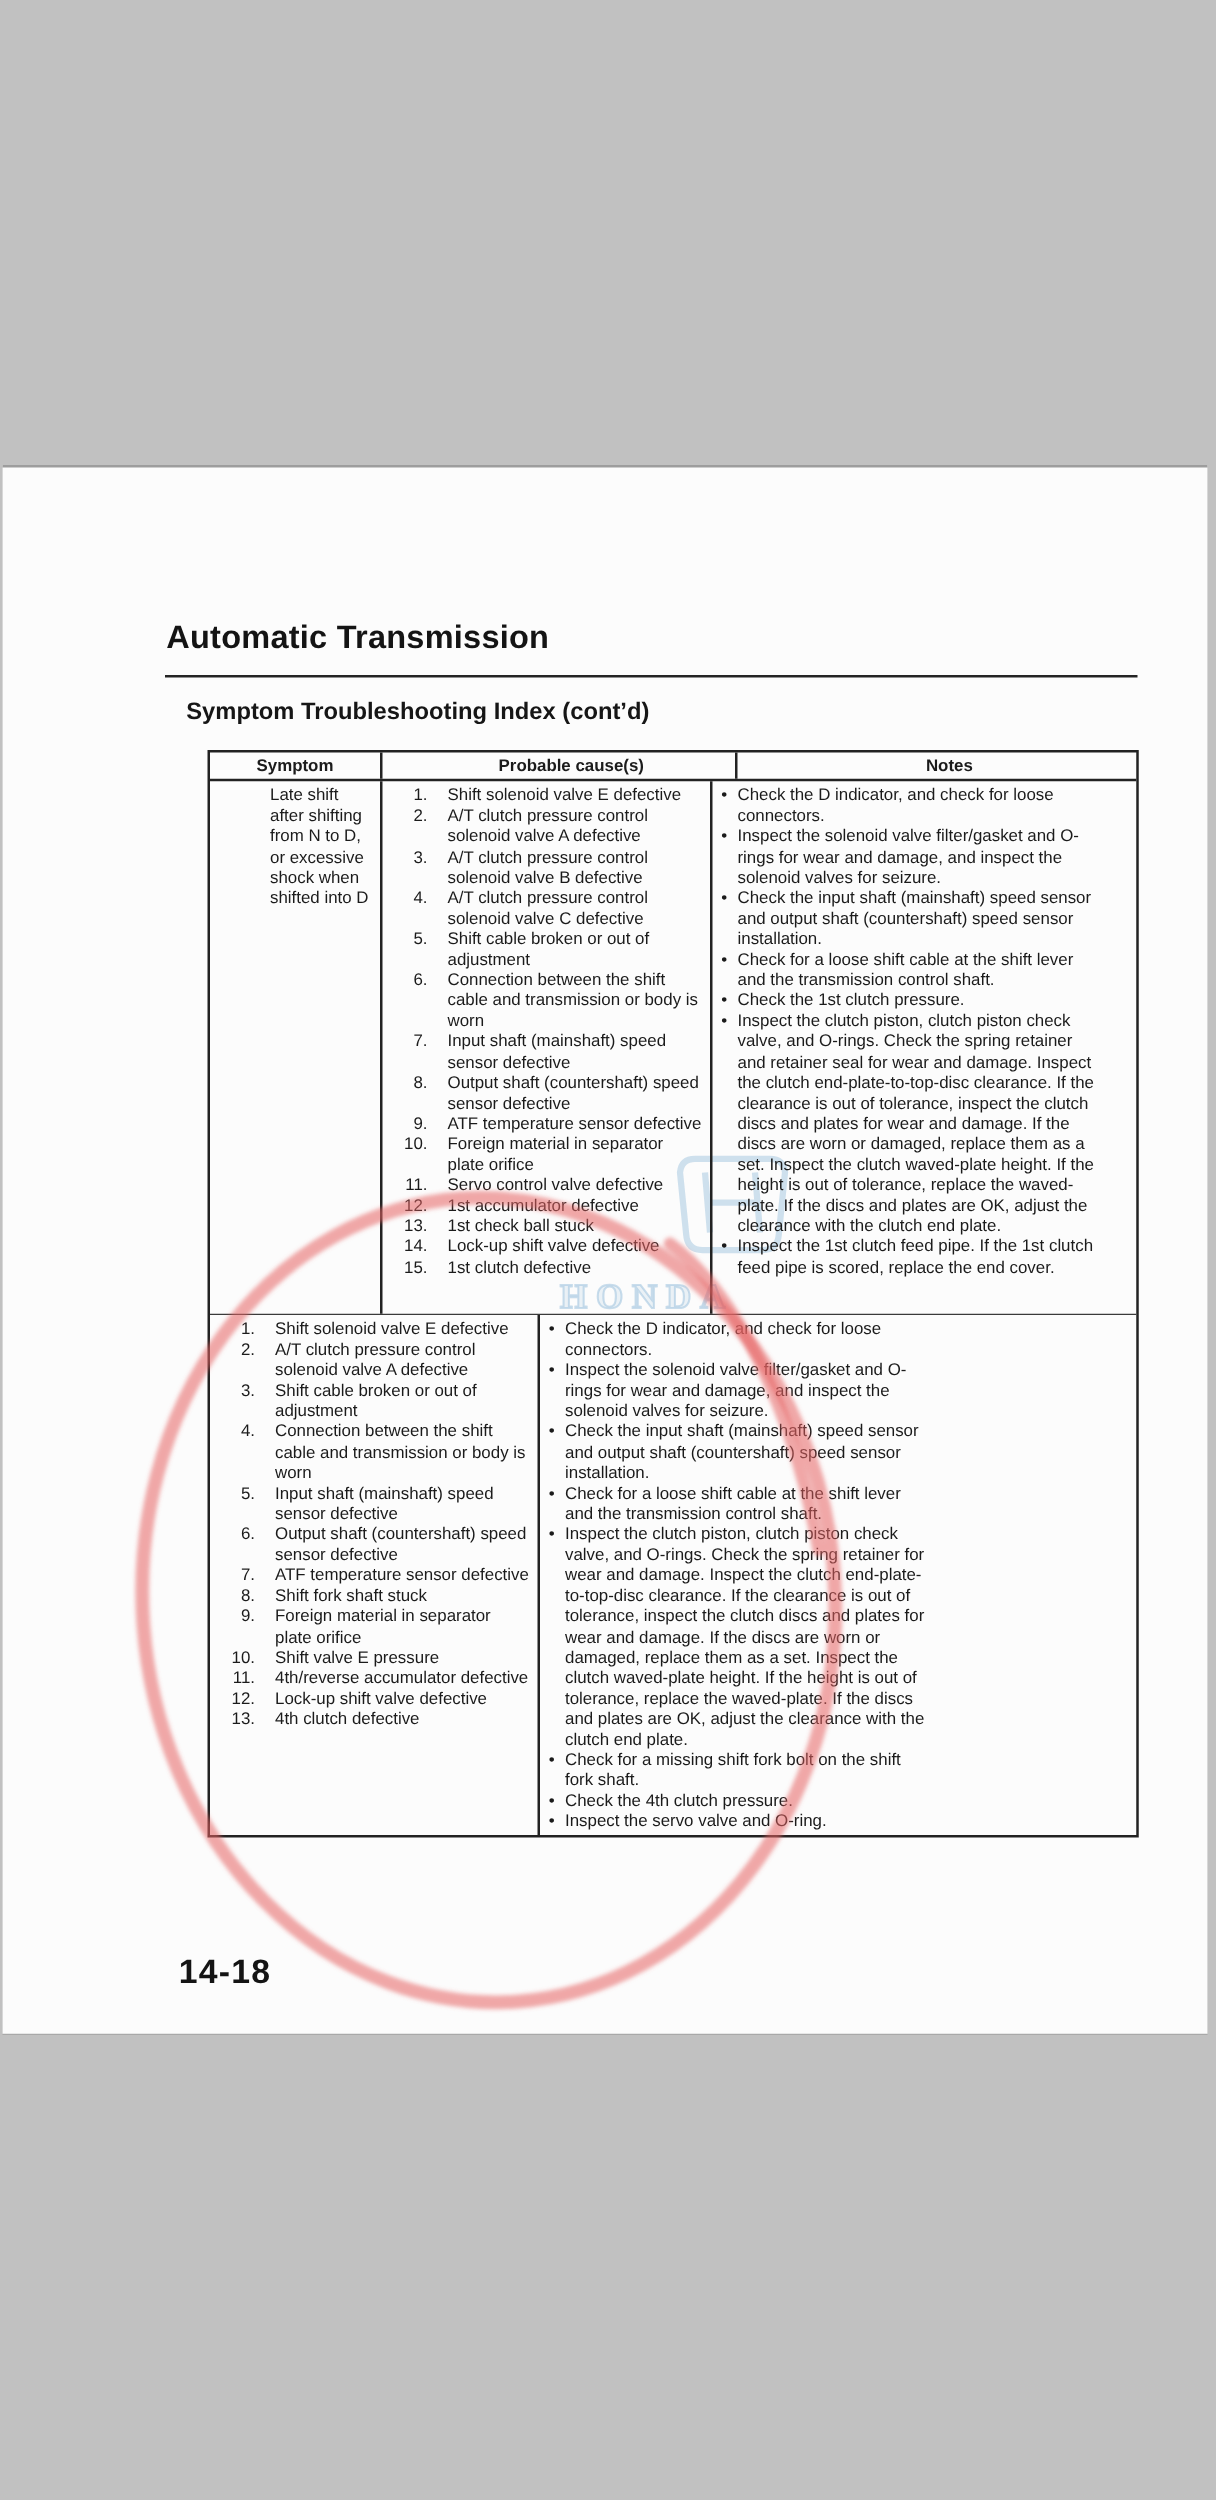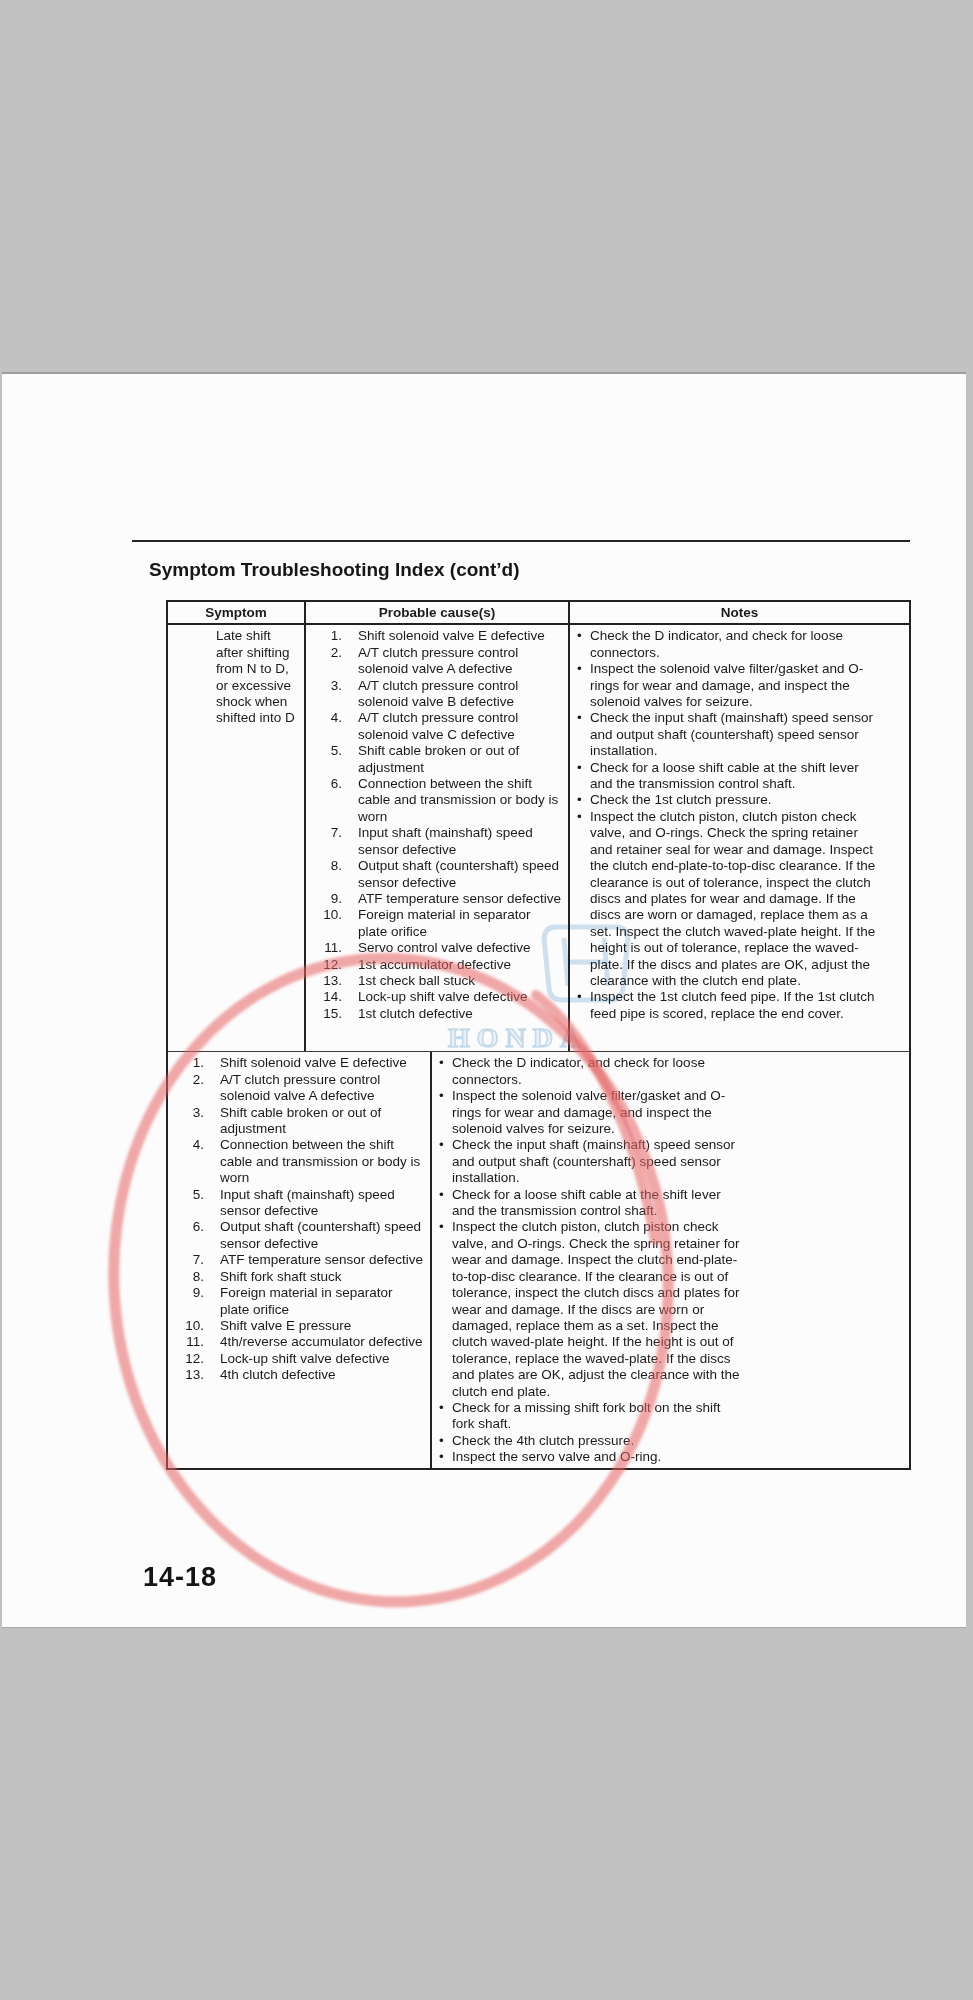--- a/index.html
+++ b/index.html
@@ -41,21 +41,21 @@
     -webkit-text-stroke:1.6px rgba(150,190,220,0.5);
     line-height:1;
   }
   
   .tbl{
     position:absolute; left:164px; top:226px; width:741px;
     border:2px solid #222; background:transparent; z-index:3;
     font-size:13.5px; line-height:16.4px;
   }
   .trow{ display:flex; }
-  .thead{ font-weight:bold; text-align:center; border-bottom:2px solid #222; }
+  .thead{ font-weight:bold; text-align:center; border-bottom:2px solid #222;gap:20px; }
   .thead .cell{ padding:3px 2px 2px 2px; }
   .body-row + .body-row{ border-top:1px solid #3a3a3a; }
   .cell{ box-sizing:border-box; }
   .c1{ width:138px; border-right:2px solid #222;padding-left:40px; }
   .c2{ width:264px; border-right:2px solid #222; }
   .c3{ flex:1; }
   .row1{ min-height:426px; }
   .row2{ min-height:404px; }
   .symptom-text{ padding:3px 4px 2px 8px; }
   ol.causes{
@@ -83,20 +83,21 @@
     position:absolute; left:0; top:0; z-index:5; pointer-events:none;
   }
 </style>
 </head>
 <body>
 
 <div class="screen">
 
   <div class="page">
 
+    <div class="doc-title">Automatic Transmission</div>
     <div class="title-rule"></div>
     <div class="doc-subtitle">Symptom Troubleshooting Index (cont’d)</div>
 
     <svg class="wm wm-logo" width="112" height="86" viewBox="0 0 112 86">
       <g fill="none" stroke="rgba(150,190,220,0.45)" stroke-width="5">
         <path d="M14,16 Q15,5 26,5 L86,5 Q97,5 98,16 L93,66 Q92,78 80,78 L32,78 Q20,78 19,66 Z"></path>
         <path d="M34,16 L38,64 M74,16 L78,64 M36,40 L76,40"></path>
       </g>
     </svg>
     <div class="wm wm-text">HONDA</div>

